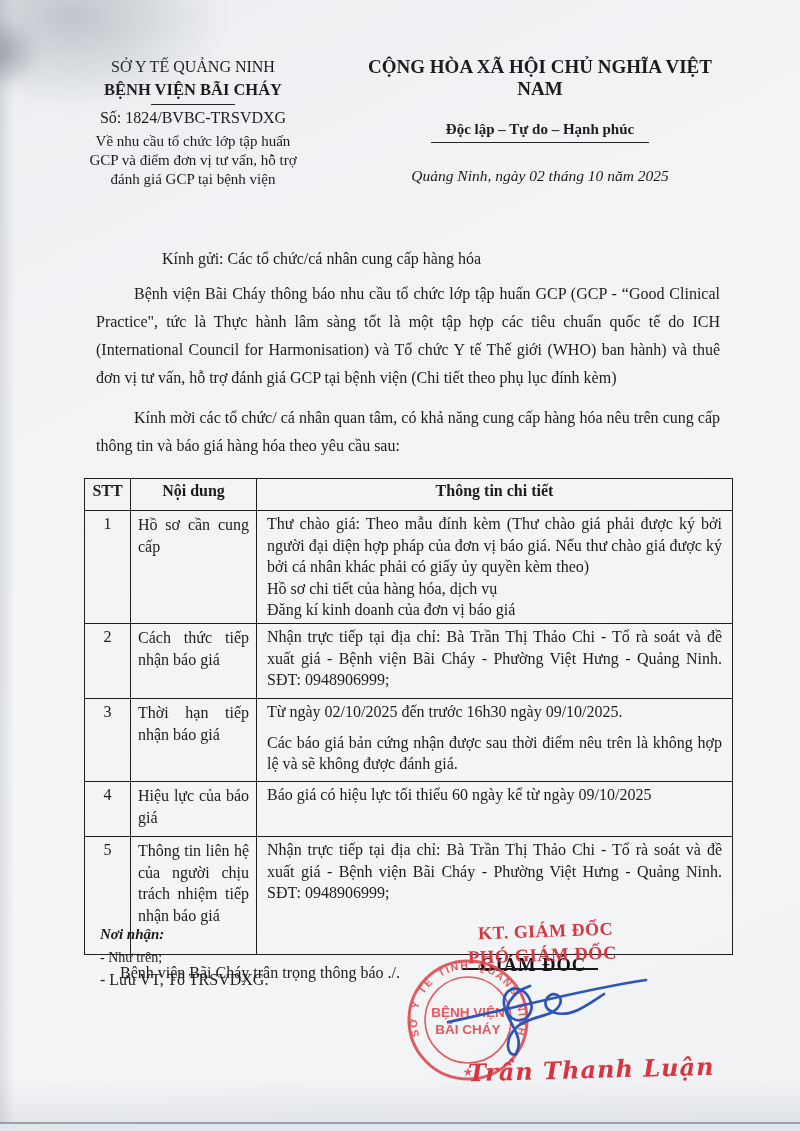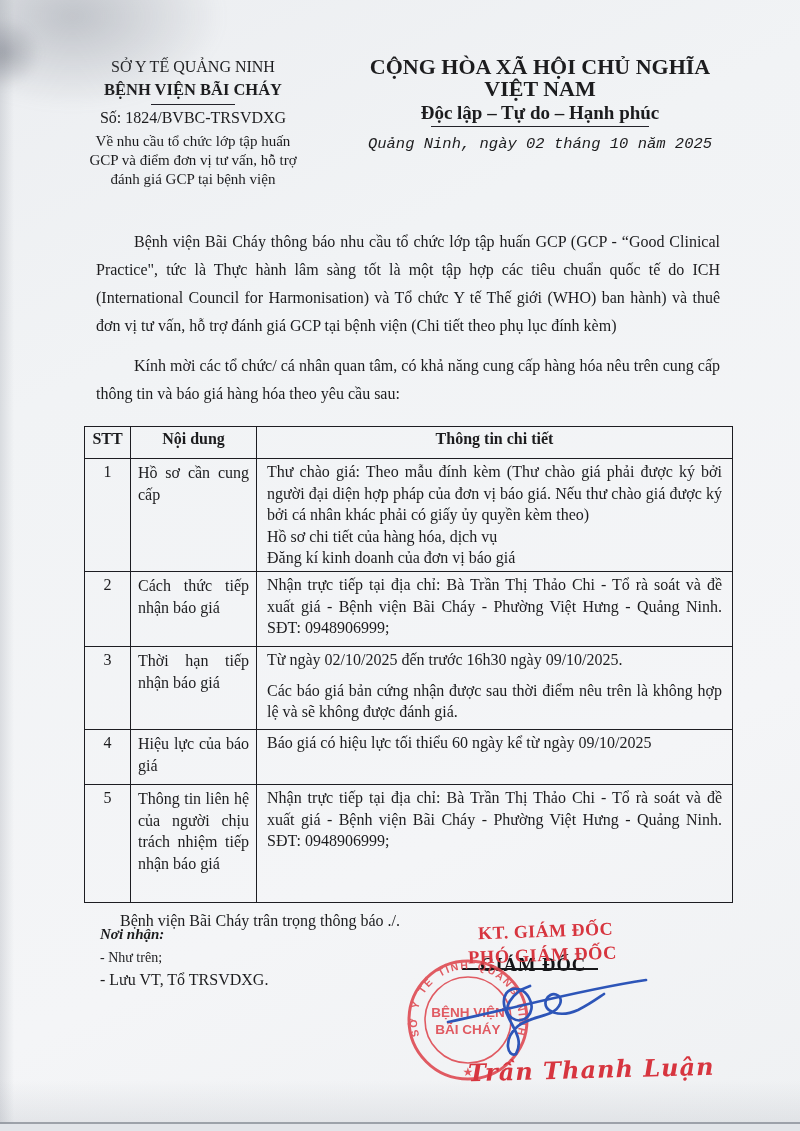--- a/index.html
+++ b/index.html
@@ -30,24 +30,24 @@
 
   
   .doc-header { display:flex; height:160px; margin-left:-22px; }
   .org-block { width:262px; text-align:center; }
   .org-parent { font-size:16px; line-height:22px; }
   .org-name { font-weight:bold; font-size:16.5px; line-height:24px; }
   .rule-org { width:84px; border-top:1.6px solid #23232a; margin:2px auto 2px auto; }
   .doc-number { font-size:16px; line-height:22px; }
   .doc-subject { font-size:15px; line-height:19px; width:220px; margin:3px auto 0 auto; }
   .nat-block { width:380px; margin-left:26px; text-align:center; }
-  .nat-title { font-weight:bold; font-size:22px; line-height:22px; }
-  .nat-motto { font-weight:bold; font-size:19px; line-height:22px; margin-top:2px; }
+  .nat-title { font-weight:bold; font-size:19px; line-height:22px; }
+  .nat-motto { font-weight:bold; font-size:15px; line-height:22px; margin-top:18px; }
   .rule-motto { width:218px; border-top:1.8px solid #23232a; margin:2px auto 0 auto; }
-  .place-date { font-style:italic; font-size:15.5px; margin-top:8px;font-family:Liberation Mono, monospace; }
+  .place-date { font-style:italic; font-size:15.5px; margin-top:24px; }
 
   
   .salutation { margin:34px 0 10px 78px; font-size:16px; }
   .para { margin:12px; font-size:16px; line-height:28px; text-align:justify; text-indent:38px; }
 
   table.quote { border-collapse:collapse; width:648px; margin-top:18px; table-layout:fixed; }
   table.quote th, table.quote td { border:1.6px solid #1d1d22; vertical-align:top; }
   table.quote th { font-size:16px; font-weight:bold; text-align:center; padding:3px 2px; }
   thead tr { height:32px; }
   col.c-stt { width:46px; } col.c-topic { width:126px; } col.c-detail { width:476px; }
@@ -100,20 +100,21 @@
     </div>
     <div class="nat-block">
       <div class="nat-title">CỘNG HÒA XÃ HỘI CHỦ NGHĨA VIỆT NAM</div>
       <div class="nat-motto">Độc lập – Tự do – Hạnh phúc</div>
       <div class="rule-motto"></div>
       <div class="place-date">Quảng Ninh, ngày 02 tháng 10 năm 2025</div>
     </div>
   </header>
 
   <main>
+    <div class="salutation">Kính gửi: Các tổ chức/cá nhân cung cấp hàng hóa</div>
     <p class="para">Bệnh viện Bãi Cháy thông báo nhu cầu tổ chức lớp tập huấn GCP (GCP - “Good Clinical Practice", tức là Thực hành lâm sàng tốt là một tập hợp các tiêu chuẩn quốc tế do ICH (International Council for Harmonisation) và Tổ chức Y tế Thế giới (WHO) ban hành) và thuê đơn vị tư vấn, hỗ trợ đánh giá GCP tại bệnh viện (Chi tiết theo phụ lục đính kèm)</p>
     <p class="para">Kính mời các tổ chức/ cá nhân quan tâm, có khả năng cung cấp hàng hóa nêu trên cung cấp thông tin và báo giá hàng hóa theo yêu cầu sau:</p>
 
     <table class="quote">
       <colgroup>
           <col class="c-stt">
           <col class="c-topic">
           <col class="c-detail">
         </colgroup>
       <thead>

